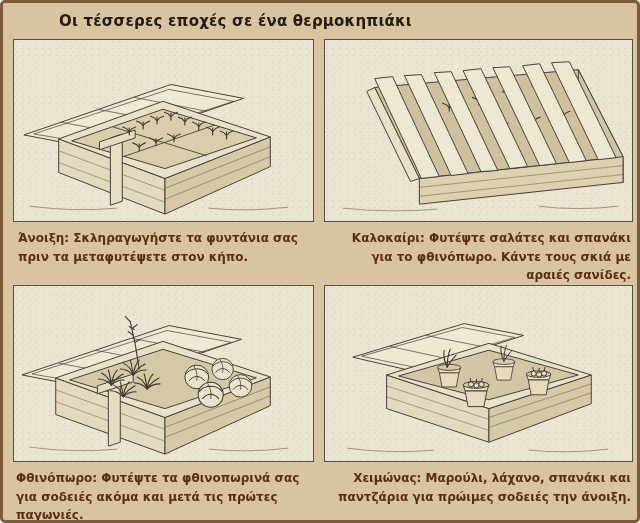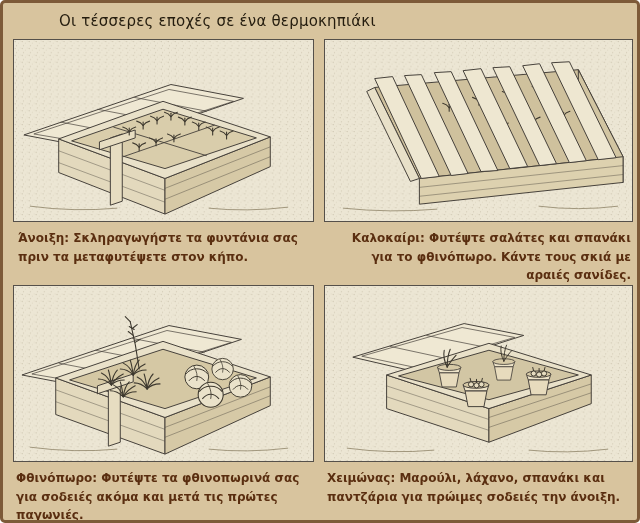--- a/index.html
+++ b/index.html
@@ -6,38 +6,38 @@
   html,body { width:640px; height:523px; }
   body { font-family:"DejaVu Sans", sans-serif; background:#fff; }
   .page {
     position:relative; width:640px; height:523px;
     background:#d8c49e;
     border:3px solid #7d5a38; border-radius:5px;
     overflow:hidden;
   }
   .title {
     position:absolute; top:9px; left:56px;
-    font-size:15px; font-weight:normal; color:#241c0e; letter-spacing:0.2px;
+    font-size:15px; font-weight:bold; color:#241c0e; letter-spacing:0.2px;
   }
   .panel {
     position:absolute; background:#ece6d4; border:1px solid #55504a;
   }
   .panel svg { display:block; width:100%; height:100%; }
   .p1 { left:10px;  top:36px;  width:301px; height:183px; }
   .p2 { left:321px; top:36px;  width:309px; height:183px; }
   .p3 { left:10px;  top:282px; width:301px; height:177px; }
   .p4 { left:321px; top:282px; width:309px; height:177px; }
   .caption {
     position:absolute; width:298px;
     font-size:12px; font-weight:600; line-height:1.55; color:#5a2e10;
   }
   .c1 { left:15px;  top:226px; }
   .c2 { left:324px; top:226px; width:304px;text-align:right; }
   .c3 { left:13px;  top:466px; }
-  .c4 { left:324px; top:466px; width:304px; }
+  .c4 { left:324px; top:466px; width:304px;text-align:right; }
 </style>
 </head>
 <body>
 
 <div class="page">
 
   <h1 class="title">Οι τέσσερες εποχές σε ένα θερμοκηπιάκι</h1>
 
   <div class="panel p1">
     <svg viewBox="0 0 301 183" preserveAspectRatio="none">

